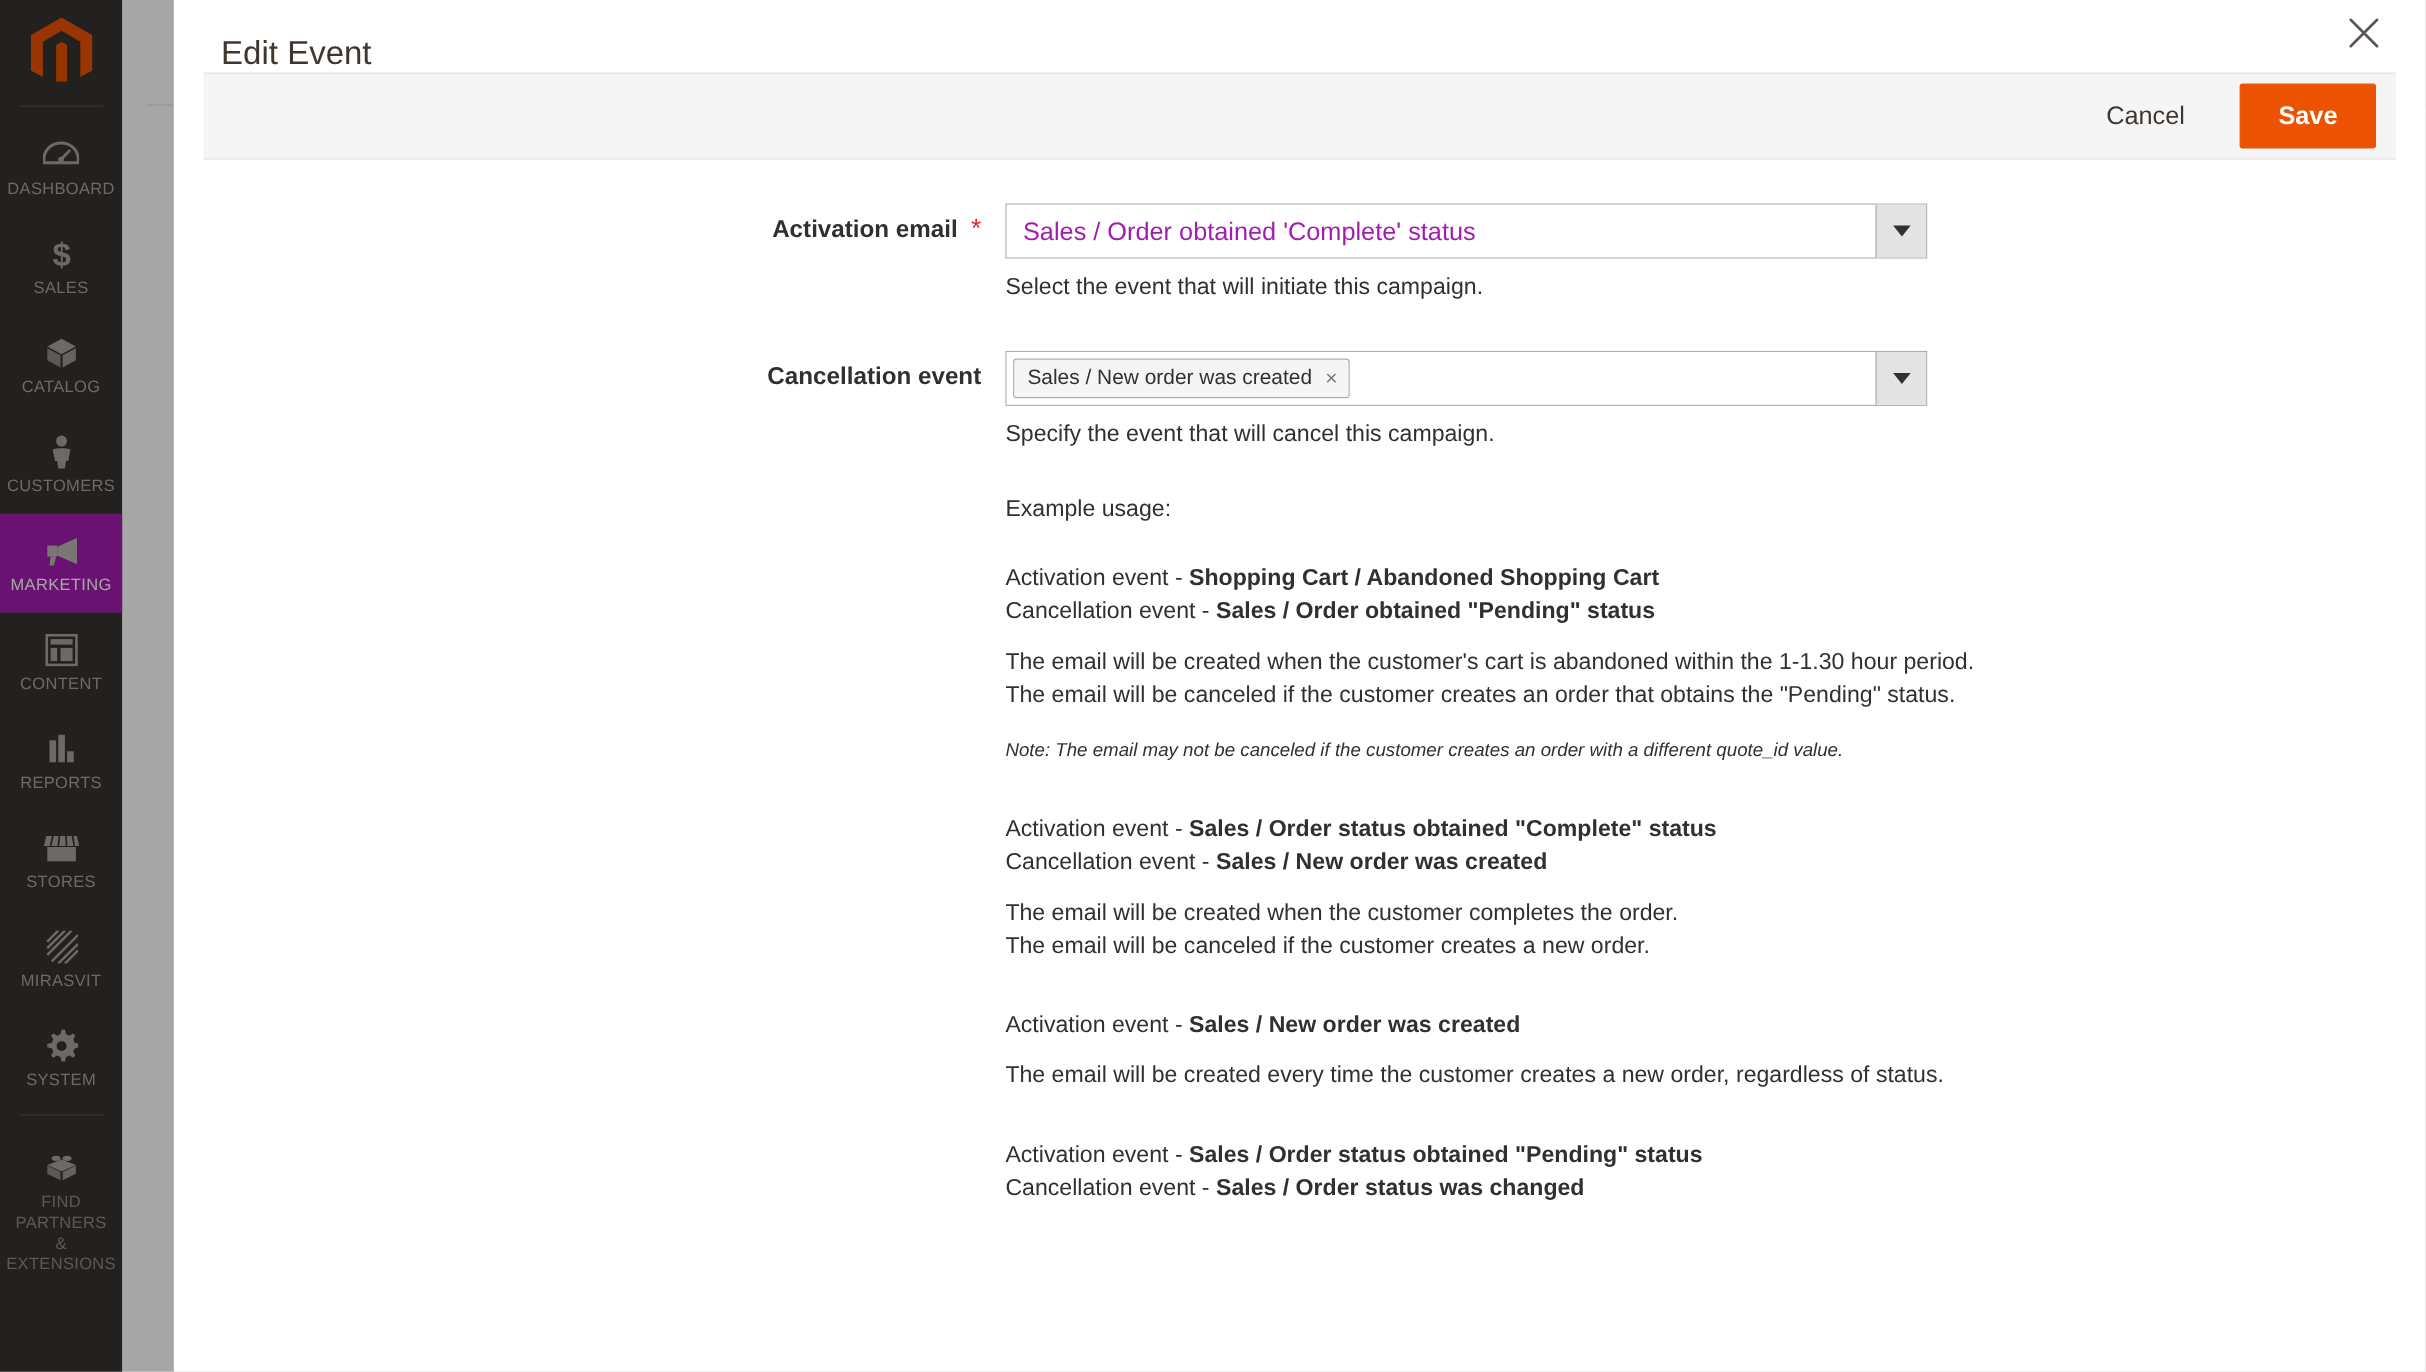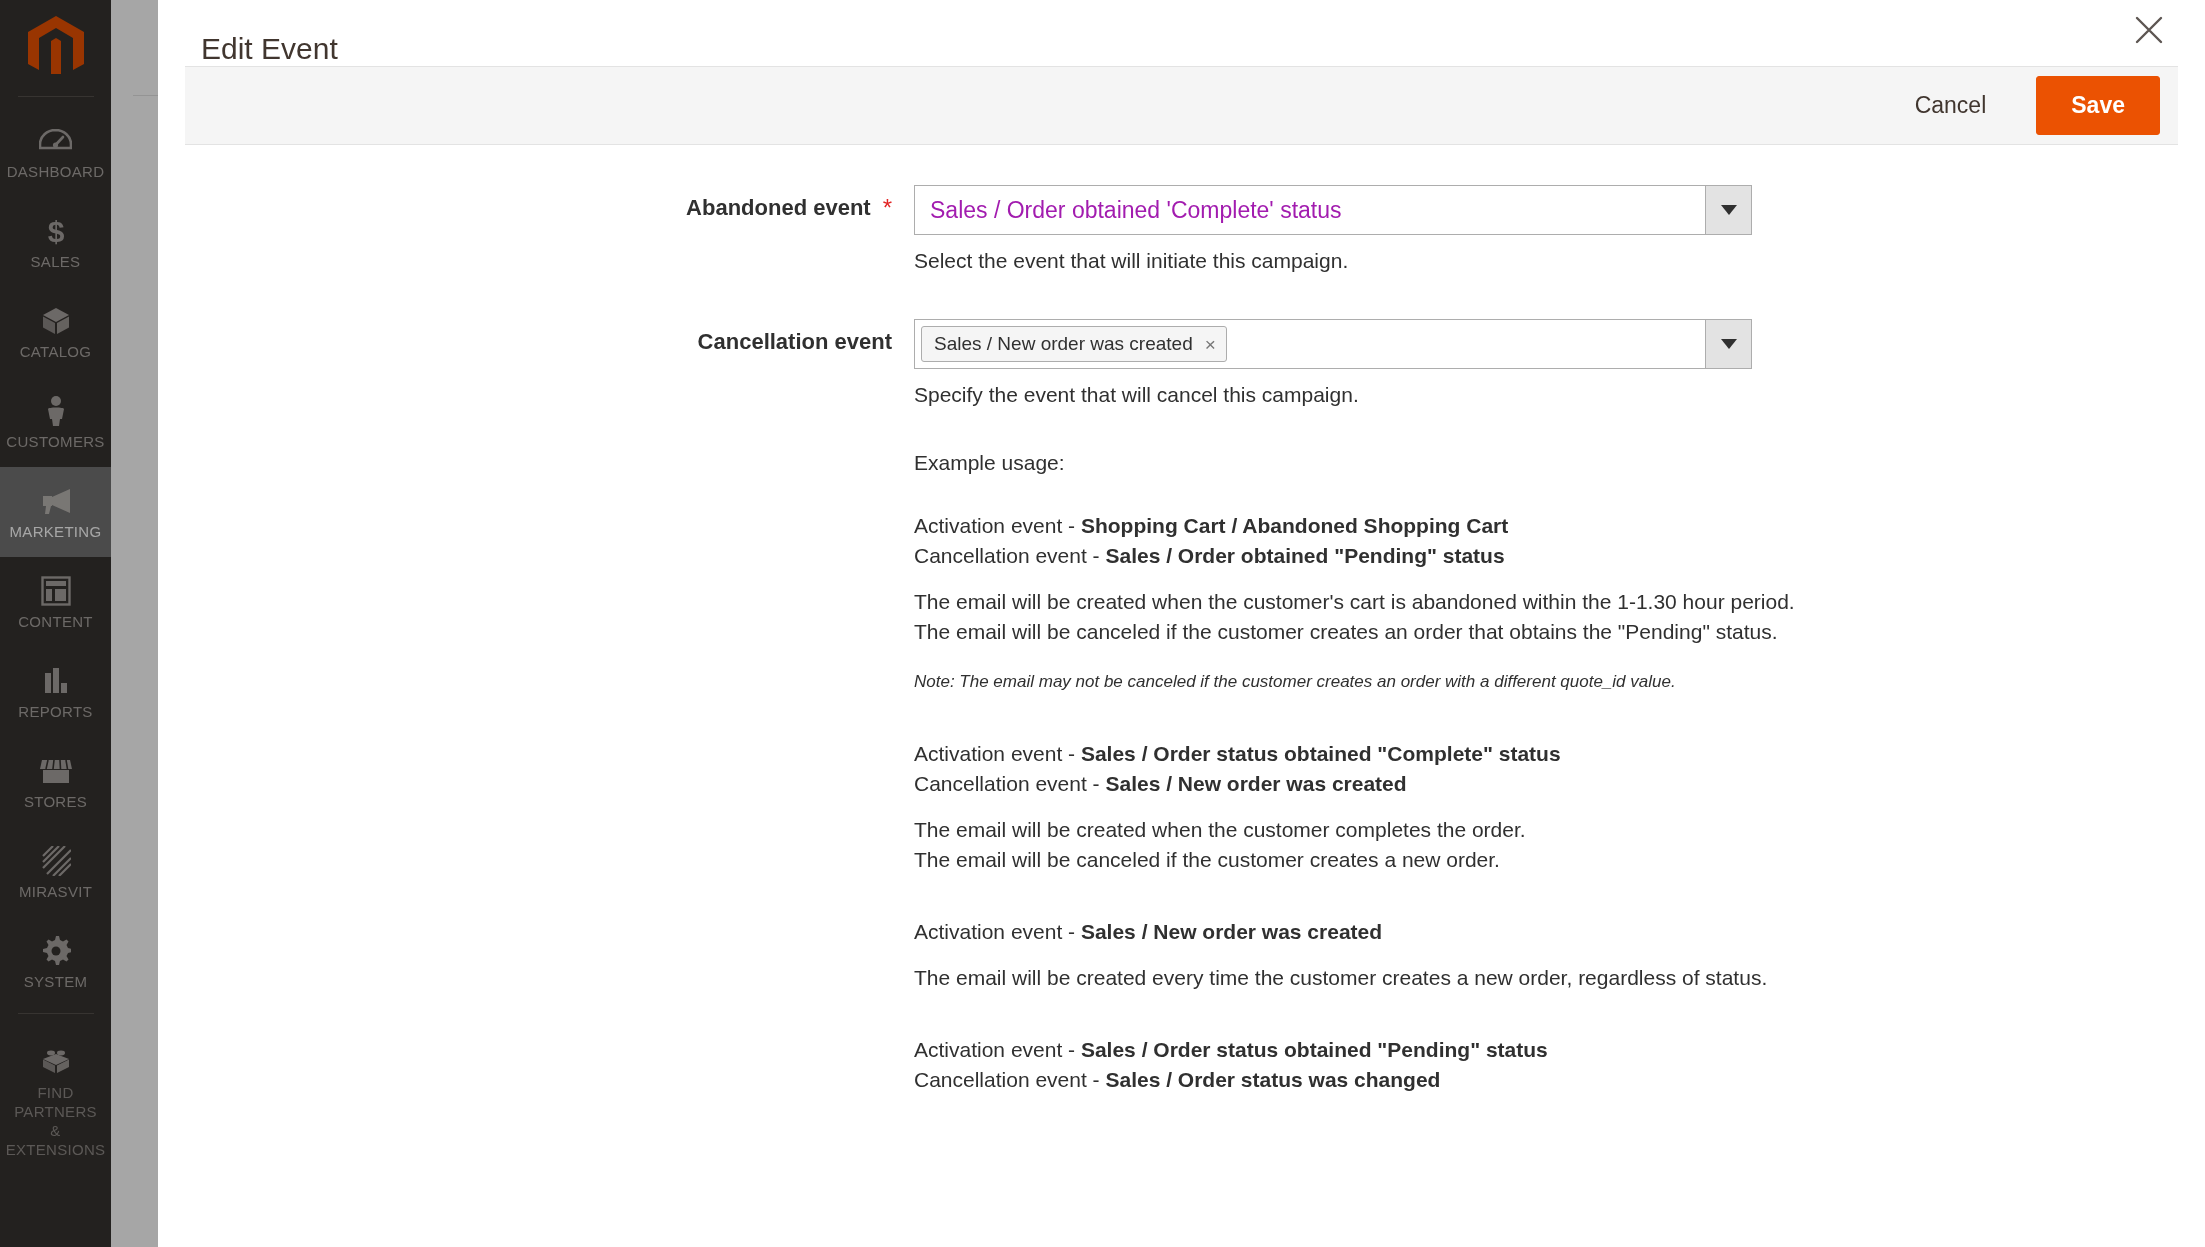--- a/index.html
+++ b/index.html
@@ -38,21 +38,21 @@
     height: 1px;
     background: #55504c;
     margin: 0 auto 10px auto;
   }
   .nav-item {
     padding: 17px 4px 16px 4px;
     text-align: center;
     color: #a6a29e;
     cursor: pointer;
   }
-  .nav-item.active { background: #737373; color: #ffffff; }
+  .nav-item.active { background: #a21caf; color: #ffffff; }
   .nav-item .nav-ico {
     height: 33px;
     display: flex;
     align-items: center;
     justify-content: center;
     margin-bottom: 5px;
   }
   .nav-item .nav-lbl {
     font-size: 15px;
     letter-spacing: .3px;
@@ -506,21 +506,21 @@
 
     <div id="modal-actions">
       <button id="btn-cancel">Cancel</button>
       <button id="btn-save">Save</button>
     </div>
 
     <div id="modal-body">
 
       <div class="field-row">
         <div class="field-label-col">
-          <span class="field-label">Abandoned event</span>
+          <span class="field-label">Activation email</span>
           <span class="req-star">*</span>
         </div>
         <div class="field-ctrl-col">
           <div class="select-box">
             <div class="select-text">Sales / Order obtained 'Complete' status</div>
             <div class="select-arrow">
               <span class="caret"></span>
             </div>
           </div>
           <div class="field-note">Select the event that will initiate this campaign.</div>

